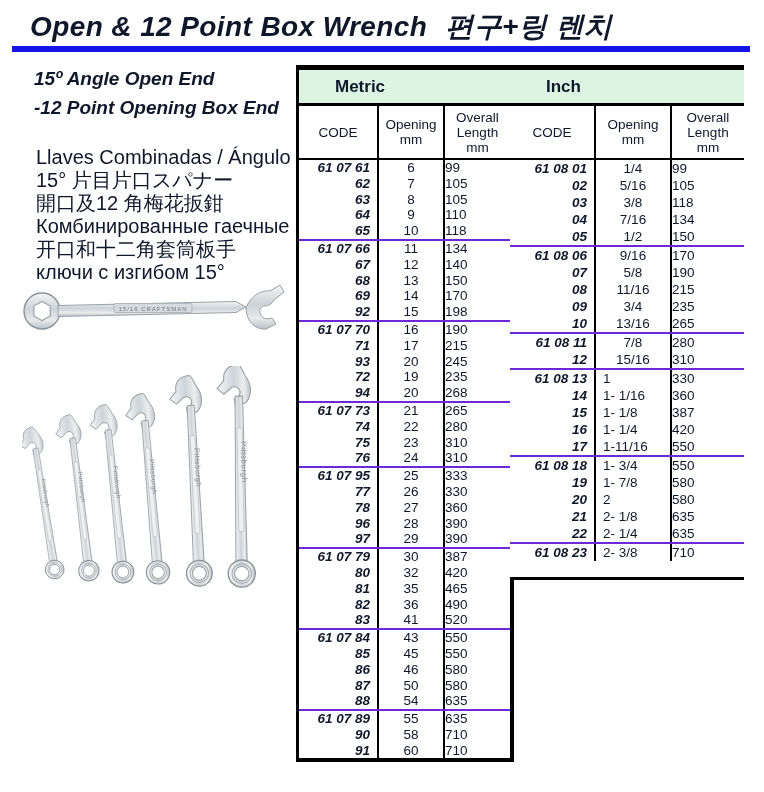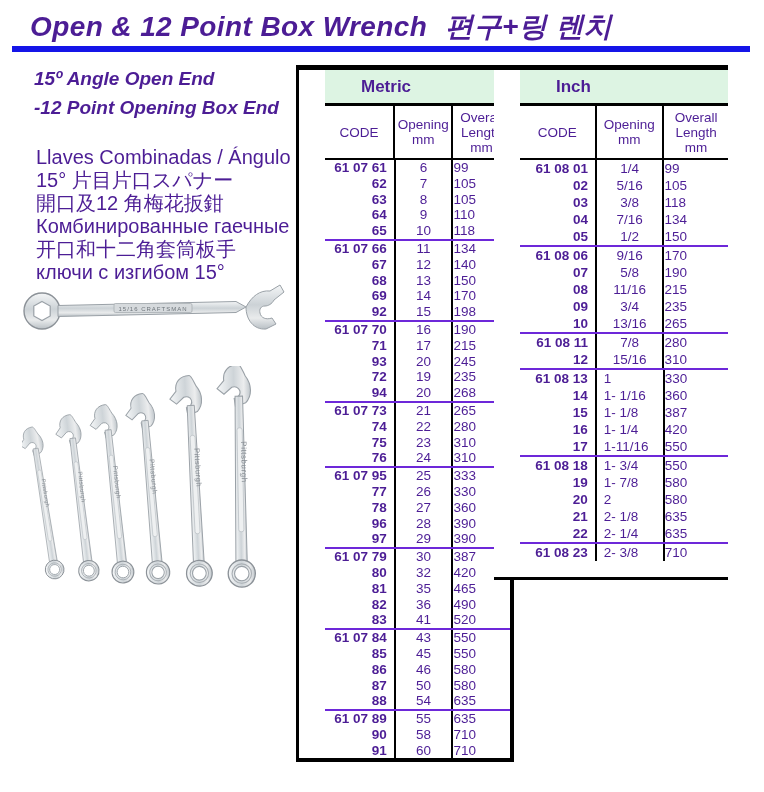--- a/index.html
+++ b/index.html
@@ -1,55 +1,55 @@
 <!DOCTYPE html>
 <html><head>
 <meta charset="utf-8">
 <style>
   html,body{margin:0;padding:0;background:#fff;}
   .page{position:relative;width:764px;height:792px;background:#ffffff;overflow:hidden;
-        font-family:"Liberation Sans",sans-serif;color:#4c1d95;}
+        font-family:"Liberation Sans",sans-serif;color:#0f172a;}
 
   
   .title{position:absolute;left:30px;top:8px;font-size:28px;font-weight:bold;font-style:italic;
          letter-spacing:.4px;white-space:nowrap;}
   .title .ko{margin-left:18px;}
   .title-rule{position:absolute;left:12px;top:46px;width:738px;height:6px;background:#1515e8;}
 
   
   .heading{position:absolute;left:34px;top:64px;font-size:19px;font-weight:bold;font-style:italic;
            line-height:29px;white-space:nowrap;}
   .desc{position:absolute;left:36px;top:146px;font-size:20px;line-height:23px;white-space:nowrap;}
 
   .single-wrench{position:absolute;left:18px;top:278px;}
   .wrench-set{position:absolute;left:22px;top:366px;}
 
   
-  .tbl{position:absolute;top:65px;background:#fff;box-sizing:border-box;padding-left:26px;}
+  .tbl{position:absolute;top:65px;background:#fff;box-sizing:border-box;}
   .tbl-metric{left:296px;width:218px;border:0 solid #000;border-top-width:5px;border-left-width:3px;
               border-right-width:4px;border-bottom-width:4px;}
-  .tbl-inch{left:494px;width:234px;border:0 solid #000;border-top-width:5px;border-bottom-width:3px;}
+  .tbl-inch{left:510px;width:234px;border:0 solid #000;border-top-width:5px;border-bottom-width:3px;}
 
   .tbl-title{height:36px;background:#ddf4e3;border-bottom:3px solid #000;display:flex;
              align-items:center;padding-left:36px;font-size:17px;font-weight:bold;box-sizing:border-box;}
   .tbl-head{display:flex;border-bottom:2px solid #000;height:52px;}
   .tbl-head .cell{display:flex;align-items:center;justify-content:center;text-align:center;
                   font-size:13.5px;line-height:15px;white-space:pre-line;box-sizing:border-box;}
   .cell{box-sizing:border-box;}
   .tbl .cell.v{border-right:2px solid #000;}
 
   .grp + .grp{border-top:2px solid #6d28d9;}
   .grp.pad{padding-bottom:16px;}
   .row{display:flex;}
   .tbl-metric .row{height:15.8px;}
   .tbl-metric .row .cell{font-size:13.5px;line-height:15.8px;}
   .tbl-inch .row{height:17px;}
   .tbl-inch .row .cell{font-size:13.5px;line-height:17px;}
 
-  .cell.code{text-align:right;padding-right:7px;font-weight:bold;}
+  .cell.code{text-align:right;padding-right:7px;font-weight:bold;font-style:italic;}
   .cell.open{text-align:center;}
   .cell.open.left{text-align:left;padding-left:7px;}
   .cell.len{text-align:left;}
 
   .tbl-metric .c0{width:80px;}  .tbl-metric .c1{width:66px;}  .tbl-metric .c2{width:65px;}
   .tbl-inch   .c0{width:86px;}  .tbl-inch   .c1{width:76px;}  .tbl-inch   .c2{width:72px;}
 </style>
 </head>
 <body>
 

